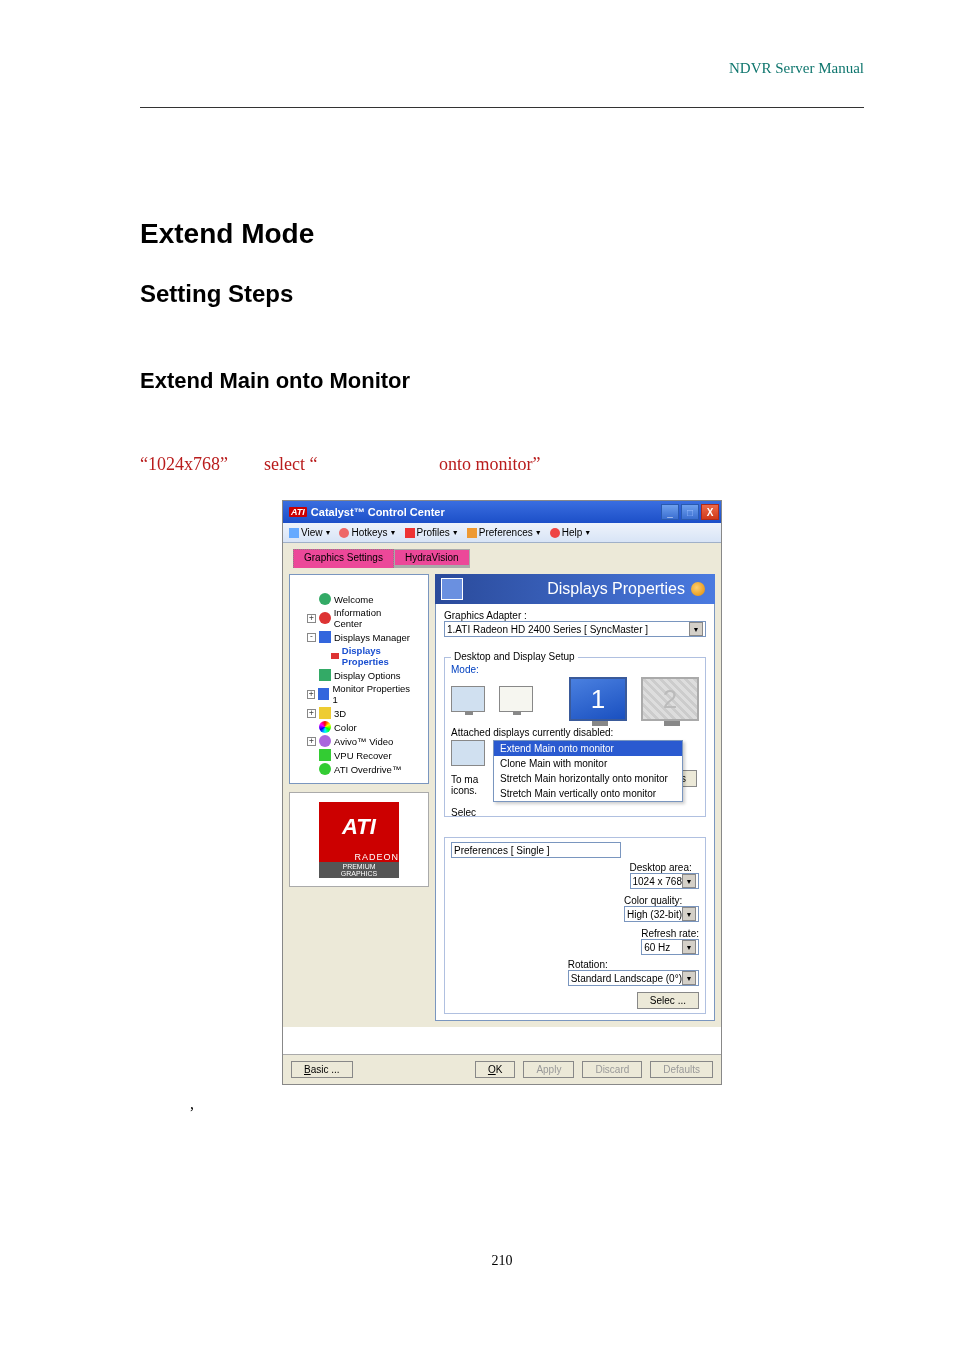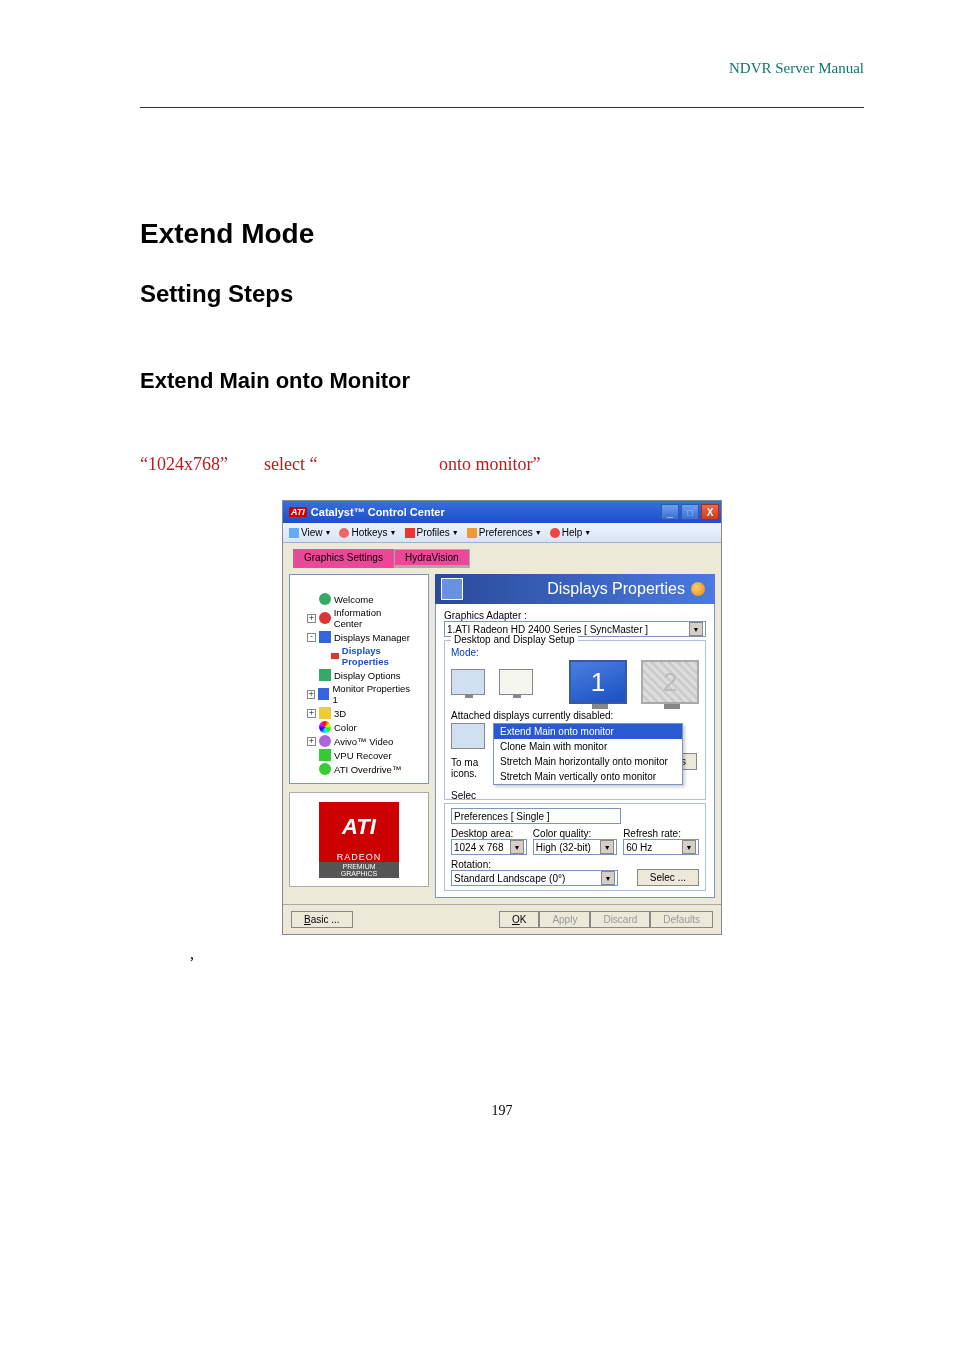--- a/index.html
+++ b/index.html
@@ -30,52 +30,52 @@
   .tree { background:#fff; border:1px solid #7a96bf; height:210px; padding:17px; overflow:hidden;}
   .tree-item { display:flex; align-items:center; gap:3px; padding:1px 0; font-size:9.5px; color:#000;}
   .tree-item.indent1 { margin-left:12px;}
   .tree-item.indent2 { margin-left:24px;}
   .tree-item.selected { color:#1a4fd0; font-weight:bold;}
   .exp { width:9px; height:9px; border:1px solid #888; display:inline-flex; align-items:center; justify-content:center; font-size:8px; line-height:1; color:#444; font-family:monospace;}
   .ticon { width:12px; height:12px; display:inline-block;}
   .logo-box { margin-top:8px; background:#fff; border:1px solid #aaa; height:95px; display:flex; align-items:center; justify-content:center; flex-direction:column;}
   .ati-logo { width:80px; height:50px; background:#cc0000; display:flex; align-items:center; justify-content:center; position:relative;}
   .ati-logo-text { color:#fff; font-weight:bold; font-style:italic; font-size:22px; font-family:Arial;}
-  .radeon-bar { color:#fff; font-size:9px; letter-spacing:1px; background:#cc0000; width:80px; text-align:center;}
+  .radeon-bar { color:#fff; font-size:9px; letter-spacing:1px; background:#cc0000; width:80px; text-align:right;}
   .premium-bar { background:#555; color:#fff; font-size:7px; width:80px; text-align:center; padding:1px 0;}
   .rightcol { flex:1; display:flex; flex-direction:column;}
   .panel-header { background:linear-gradient(to right,#2a4a9a,#4a7ae0); color:#fff; height:30px; display:flex; align-items:center; justify-content:flex-end; padding:0 10px; font-size:16px; font-family:Arial; position:relative;}
   .panel-header-icon { position:absolute; left:6px; top:4px; width:22px; height:22px; background:#6a90e0; border:1px solid #fff;}
   .panel-body { background:#fff; border:1px solid #7a96bf; border-top:none; padding:6px 8px; flex:1;}
   .label { font-size:10px; color:#000;}
   .combo { width:100%; border:1px solid #7a96bf; background:#fff; font-size:10px; padding:1px 2px; display:flex; align-items:center; justify-content:space-between; height:16px;}
   .combo .arr { width:14px; height:14px; background:#d4d0c8; border:1px solid #888; display:flex; align-items:center; justify-content:center; font-size:7px;}
-  .group { border:1.5px solid #b0c0e0; margin-top:3px; padding:6px; position:relative;}
+  .group { border:1.5px solid #b0c0e0; margin-top:20px; padding:6px; position:relative;}
   .group-title { position:absolute; top:-7px; left:6px; background:#fff; padding:0 3px; font-size:10px;}
   .main-label { color:#0040c0; font-size:10px; margin-bottom:2px;}
   .monitors { display:flex; align-items:center; gap:14px; margin:2px 0 6px 0;}
   .mon-small { width:34px; height:26px; background:#d0e0f0; border:1px solid #888; position:relative;}
   .mon-small::after{ content:""; position:absolute; width:8px; height:3px; background:#888; bottom:-4px; left:13px;}
   .mon-big { width:58px; height:44px; border:2px solid #3a5a9a; background:linear-gradient(160deg,#4a80e0,#1a50c0); display:flex; align-items:center; justify-content:center; color:#fff; font-size:26px; font-family:Arial; position:relative;}
   .mon-big.ghost { border-color:#aaa; background:repeating-linear-gradient(45deg,#ddd,#ddd 3px,#ccc 3px,#ccc 6px); color:#bbb;}
   .mon-big::after{ content:""; position:absolute; width:16px; height:5px; background:#888; bottom:-7px; left:21px;}
   .attached { font-size:10px; margin-top:6px;}
   .ctx-frame { position:relative; margin-top:2px;}
   .ctx-mon { width:34px; height:26px; background:#d0e0f0; border:1px solid #888;}
   .ctx-menu { position:absolute; left:42px; top:0; background:#fff; border:1px solid #7a96bf; width:190px; z-index:2; box-shadow:2px 2px 3px rgba(0,0,0,0.2);}
   .ctx-item { padding:2px 6px; font-size:10px;}
   .ctx-item.hl { background:#2a5ad0; color:#fff;}
   .under-text { font-size:10px; margin-top:4px;}
   .detect-btn { position:absolute; right:8px; top:112px; padding:2px 10px; background:#ece9d8; border:1px solid #888; font-size:10px;}
-  .row { display:flex; gap:6px; margin-top:4px; align-items:flex-end;}
+  .row { display:flex; gap:6px; margin-top:4px; align-items:flex-end;flex-direction:column;}
   .col { display:flex; flex-direction:column; flex:1;}
   .col.small { flex:0.9;}
   .btn { background:#ece9d8; border:1px solid #888; padding:2px 12px; font-size:10px;}
   .btn[disabled]{ color:#999;}
-  .bottom-bar { background:#ece9d8; padding:6px 8px; display:flex; gap:0; border-top:1px solid #aaa;}
+  .bottom-bar { background:#ece9d8; padding:6px 8px; display:flex; gap:8px; border-top:1px solid #aaa;margin-top:27px;}
   .bottom-bar .spacer { flex:1;}
   .comma { font-size:16px; margin:10px 0 0 50px;}
   .page-num { text-align:center; font-size:14px; margin-top:140px;}
   .micon { width:10px; height:10px; display:inline-block;}
   .swirl { width:14px; height:14px; border-radius:50%; background:radial-gradient(circle at 40% 40%, #ffd070, #e08800);}
 </style>
 </head>
 <body>
 
 <div class="page">
@@ -287,14 +287,14 @@
       <button class="btn"><u>B</u><span>asic ...</span></button>
       <div class="spacer"></div>
       <button class="btn"><u>O</u>K</button>
       <button class="btn" disabled="">Apply</button>
       <button class="btn" disabled="">Discard</button>
       <button class="btn" disabled="">Defaults</button>
     </div>
   </div>
 
   <div class="comma">,</div>
-  <div class="page-num">197</div>
+  <div class="page-num">210</div>
 </div>
 
 </body></html>

